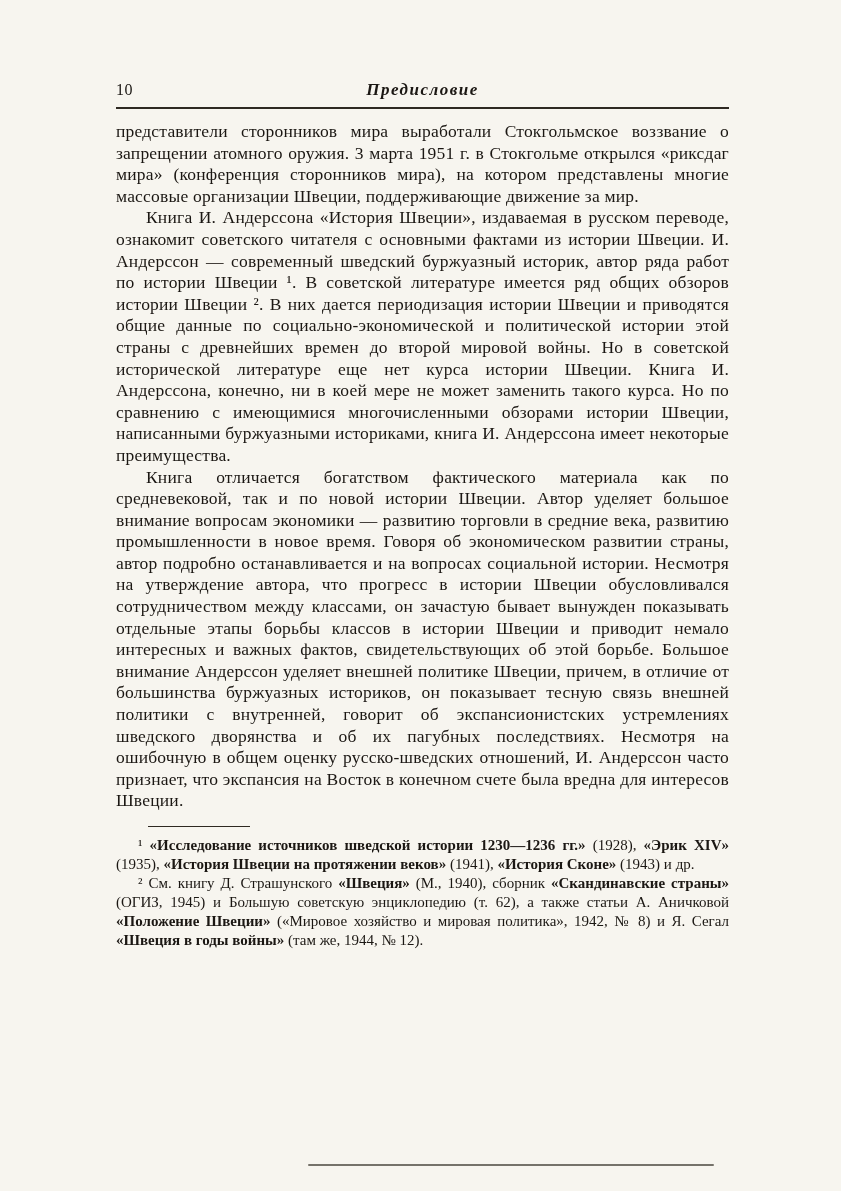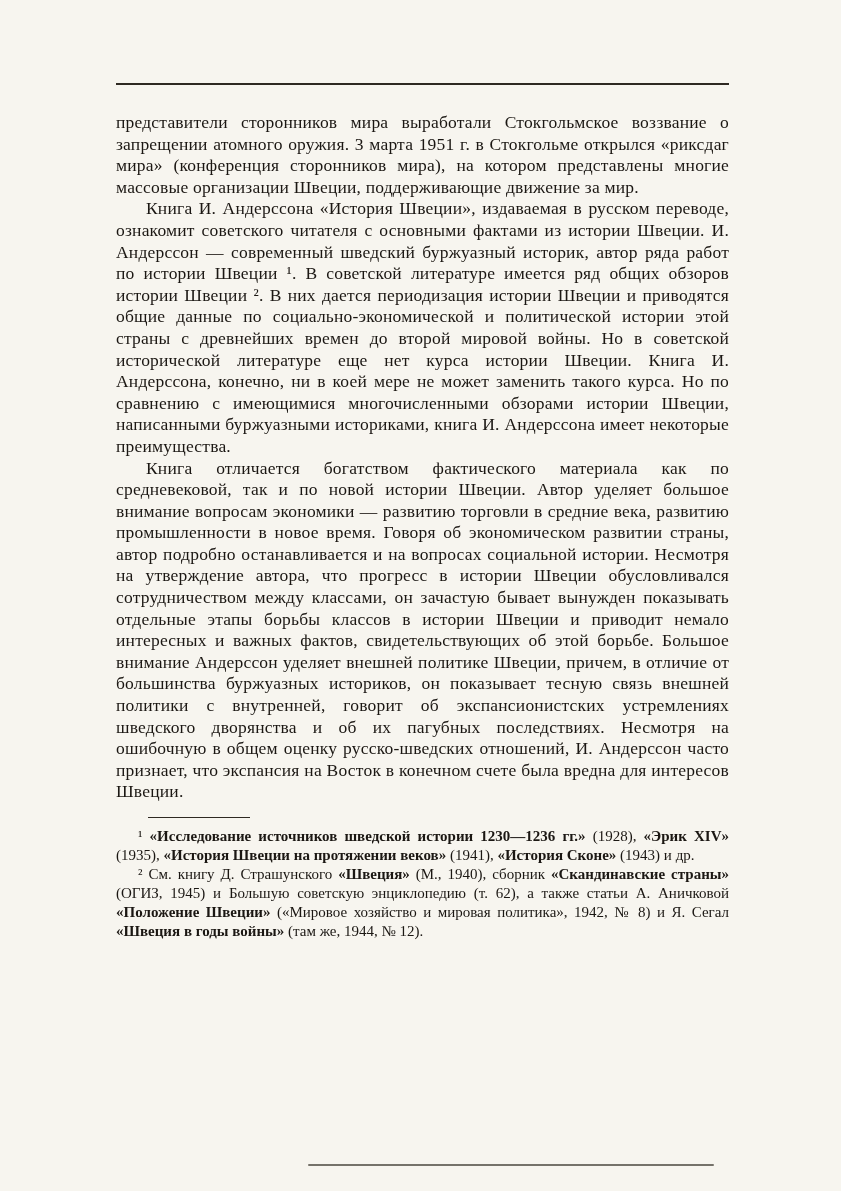--- a/index.html
+++ b/index.html
@@ -42,21 +42,21 @@
     font-size: 17px;
     letter-spacing: 1.5px;
   }
   .header-rule {
     height: 0;
     border-bottom: 2px solid #2e2922;
     margin-top: 3px;
   }
   
   .body-text {
-    margin-top: 27px;
+    margin-top: 12px;
     font-size: 17.5px;
     line-height: 21.6px;
     text-align: justify;
     letter-spacing: 0.2px;
   }
   .para {
     margin: 0;
     text-indent: 30px;
   }
   .para.no-indent {
@@ -89,20 +89,24 @@
     background: #4a453d;
     opacity: 0.75;
     border-radius: 2px;
   }
 </style>
 </head>
 <body>
 
 <div class="page">
 
+  <header class="page-header">
+    <span class="page-number">10</span>
+    <span class="running-title">Предисловие</span>
+  </header>
   <div class="header-rule"></div>
 
   <main class="body-text">
     <p class="para no-indent">представители сторонников мира выработали Стокгольмское воззвание о запрещении атомного оружия. 3 марта 1951 г. в Стокгольме открылся «риксдаг мира» (конференция сторонников мира), на котором представлены многие массовые организации Швеции, поддерживающие движение за мир.</p>
     <p class="para">Книга И. Андерссона «История Швеции», издаваемая в русском переводе, ознакомит советского читателя с основными фактами из истории Швеции. И. Андерссон — современный шведский буржуазный историк, автор ряда работ по истории Швеции ¹. В советской литературе имеется ряд общих обзоров истории Швеции ². В них дается периодизация истории Швеции и приводятся общие данные по социально-экономической и политической истории этой страны с древнейших времен до второй мировой войны. Но в советской исторической литературе еще нет курса истории Швеции. Книга И. Андерссона, конечно, ни в коей мере не может заменить такого курса. Но по сравнению с имеющимися многочисленными обзорами истории Швеции, написанными буржуазными историками, книга И. Андерссона имеет некоторые преимущества.</p>
     <p class="para">Книга отличается богатством фактического материала как по средневековой, так и по новой истории Швеции. Автор уделяет большое внимание вопросам экономики — развитию торговли в средние века, развитию промышленности в новое время. Говоря об экономическом развитии страны, автор подробно останавливается и на вопросах социальной истории. Несмотря на утверждение автора, что прогресс в истории Швеции обусловливался сотрудничеством между классами, он зачастую бывает вынужден показывать отдельные этапы борьбы классов в истории Швеции и приводит немало интересных и важных фактов, свидетельствующих об этой борьбе. Большое внимание Андерссон уделяет внешней политике Швеции, причем, в отличие от большинства буржуазных историков, он показывает тесную связь внешней политики с внутренней, говорит об экспансионистских устремлениях шведского дворянства и об их пагубных последствиях. Несмотря на ошибочную в общем оценку русско-шведских отношений, И. Андерссон часто признает, что экспансия на Восток в конечном счете была вредна для интересов Швеции.</p>
   </main>
 
   <footer class="footnotes">
     <div class="footnote-rule"></div>

